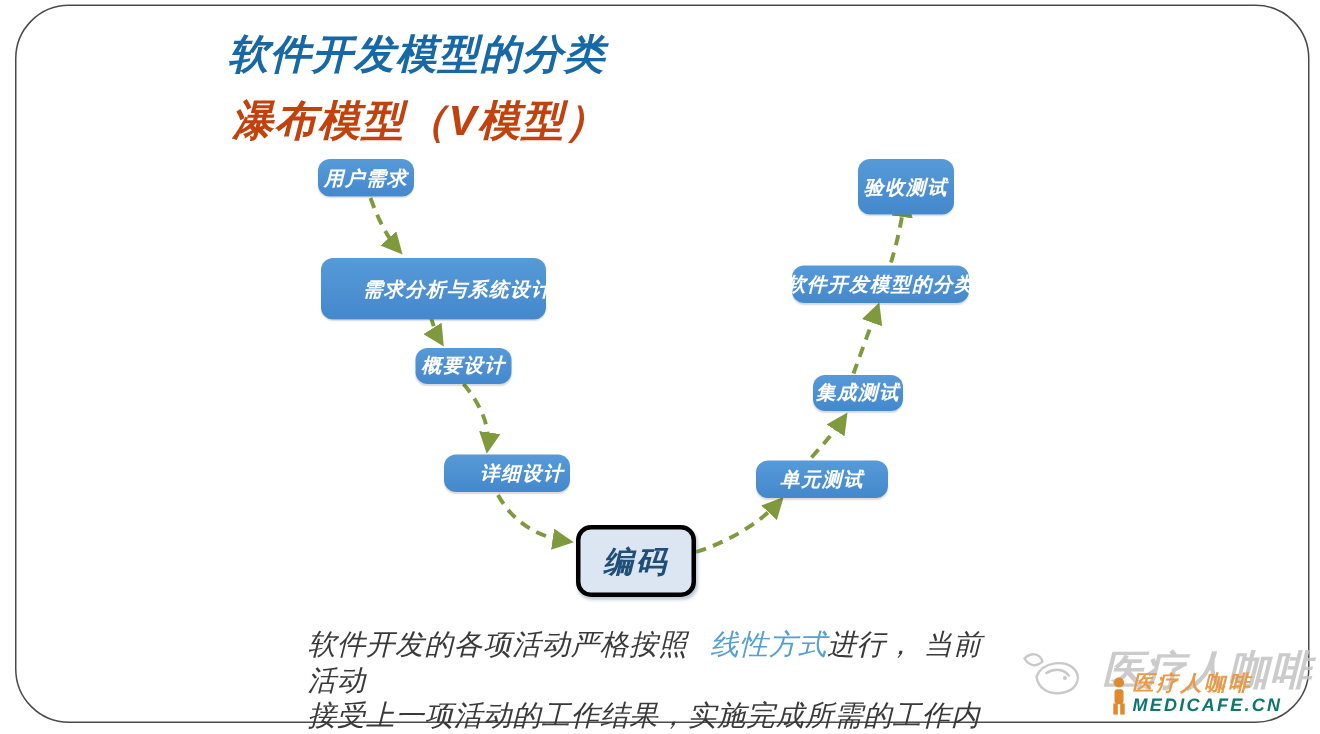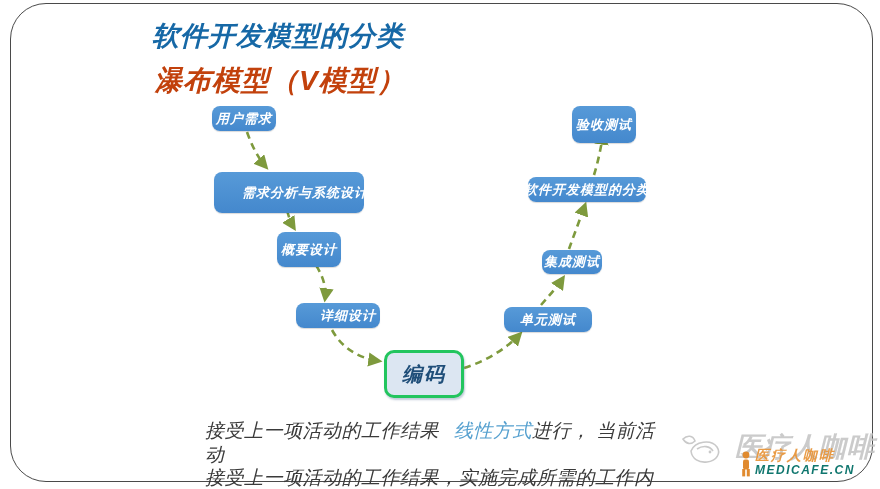--- a/index.html
+++ b/index.html
@@ -8,21 +8,21 @@
   .frame{position:absolute;left:10px;top:3px;width:861px;height:477px;
          border:1px solid #4a4a4a;border-radius:36px;pointer-events:none;}
   .title{position:absolute;left:152px;top:18px;font-size:27px;font-weight:bold;
          color:#1668a6;letter-spacing:1px;}
   .subtitle{position:absolute;left:154px;top:62px;font-size:28px;font-weight:bold;
          color:#c2410c;letter-spacing:1px;}
   .node{position:absolute;display:flex;align-items:center;justify-content:center;
         background:linear-gradient(180deg,#579ad8 0%,#4488cd 100%);
         border-radius:8px;color:#fff;font-weight:bold;font-size:13px;
         letter-spacing:1px;white-space:nowrap;box-shadow:0 1px 1px rgba(0,0,0,.15);}
-  .node.code{background:#dce6f2;border:3px solid #22c55e;border-radius:10px;
+  .node.code{background:#dce6f2;border:3px solid #000000;border-radius:10px;
         color:#1f4e79;font-size:20px;letter-spacing:2px;
         box-shadow:1px 2px 2px rgba(120,140,170,.45);}
   .arrows{position:absolute;left:0;top:0;width:880px;height:489px;pointer-events:none;}
   .desc{position:absolute;left:205px;top:419px;width:465px;font-size:19px;
         color:#3a3a3a;line-height:23.5px;letter-spacing:.5px;}
   .desc .hl{color:#55a0cf;margin-left:15px;}
   .watermark{position:absolute;right:18px;bottom:6px;width:185px;height:62px;}
   .wm-bird{position:absolute;left:0px;top:8px;}
   .wm-gray{position:absolute;left:58px;top:8px;font-size:27px;font-weight:bold;
         color:#c3c3c3;letter-spacing:1px;opacity:.85;white-space:nowrap;}
@@ -55,30 +55,30 @@
       <path d="M 332 330 C 342 348 358 358 379 361"></path>
       <path d="M 464 368 C 486 361 506 349 520 334"></path>
       <path d="M 541 305 C 549 296 557 287 563 278"></path>
       <path d="M 569 249 C 574 235 580 219 585 205"></path>
       <path d="M 594 175 C 598 162 601 148 603 134"></path>
     </g>
   </svg>
 
   <div class="node" style="left:212px;top:106px;width:64px;height:25px;">用户需求</div>
   <div class="node" style="left:214px;top:172px;width:118px;height:41px;padding-left:32px;">需求分析与系统设计</div>
-  <div class="node" style="left:277px;top:232px;width:64px;height:35px;">概要设计</div>
+  <div class="node" style="left:277px;top:232px;width:64px;height:24px;">概要设计</div>
   <div class="node" style="left:296px;top:303px;width:64px;height:25px;padding-left:20px;">详细设计</div>
   <div class="node code" style="left:384px;top:350px;width:74px;height:42px;">编码</div>
   <div class="node" style="left:504px;top:307px;width:88px;height:25px;">单元测试</div>
   <div class="node" style="left:542px;top:250px;width:60px;height:24px;">集成测试</div>
   <div class="node" style="left:528px;top:177px;width:118px;height:25px;">软件开发模型的分类</div>
   <div class="node" style="left:572px;top:106px;width:64px;height:37px;">验收测试</div>
 
   <div class="desc">
-    <span>接受上一项活动的工作结果</span><span class="hl">线性方式</span><span>进行， 当前活动</span><br>
+    <span>软件开发的各项活动严格按照</span><span class="hl">线性方式</span><span>进行， 当前活动</span><br>
     <span>接受上一项活动的工作结果，实施完成所需的工作内容</span>
   </div>
 
   <div class="watermark">
     <svg class="wm-bird" width="56" height="40" viewBox="0 0 56 40">
       <g fill="none" stroke="#c9c9c9" stroke-width="1.6">
         <path d="M14 22 C 18 12, 34 10, 40 18 C 44 24, 40 32, 30 33 C 22 34, 15 30, 14 22 Z"></path>
         <path d="M6 10 C 10 6, 16 6, 18 12 C 14 16, 9 15, 6 10 Z"></path>
         <path d="M20 20 C 26 16, 33 17, 36 22"></path>
         <circle cx="33" cy="23" r="1.4" fill="#c9c9c9" stroke="none"></circle>

